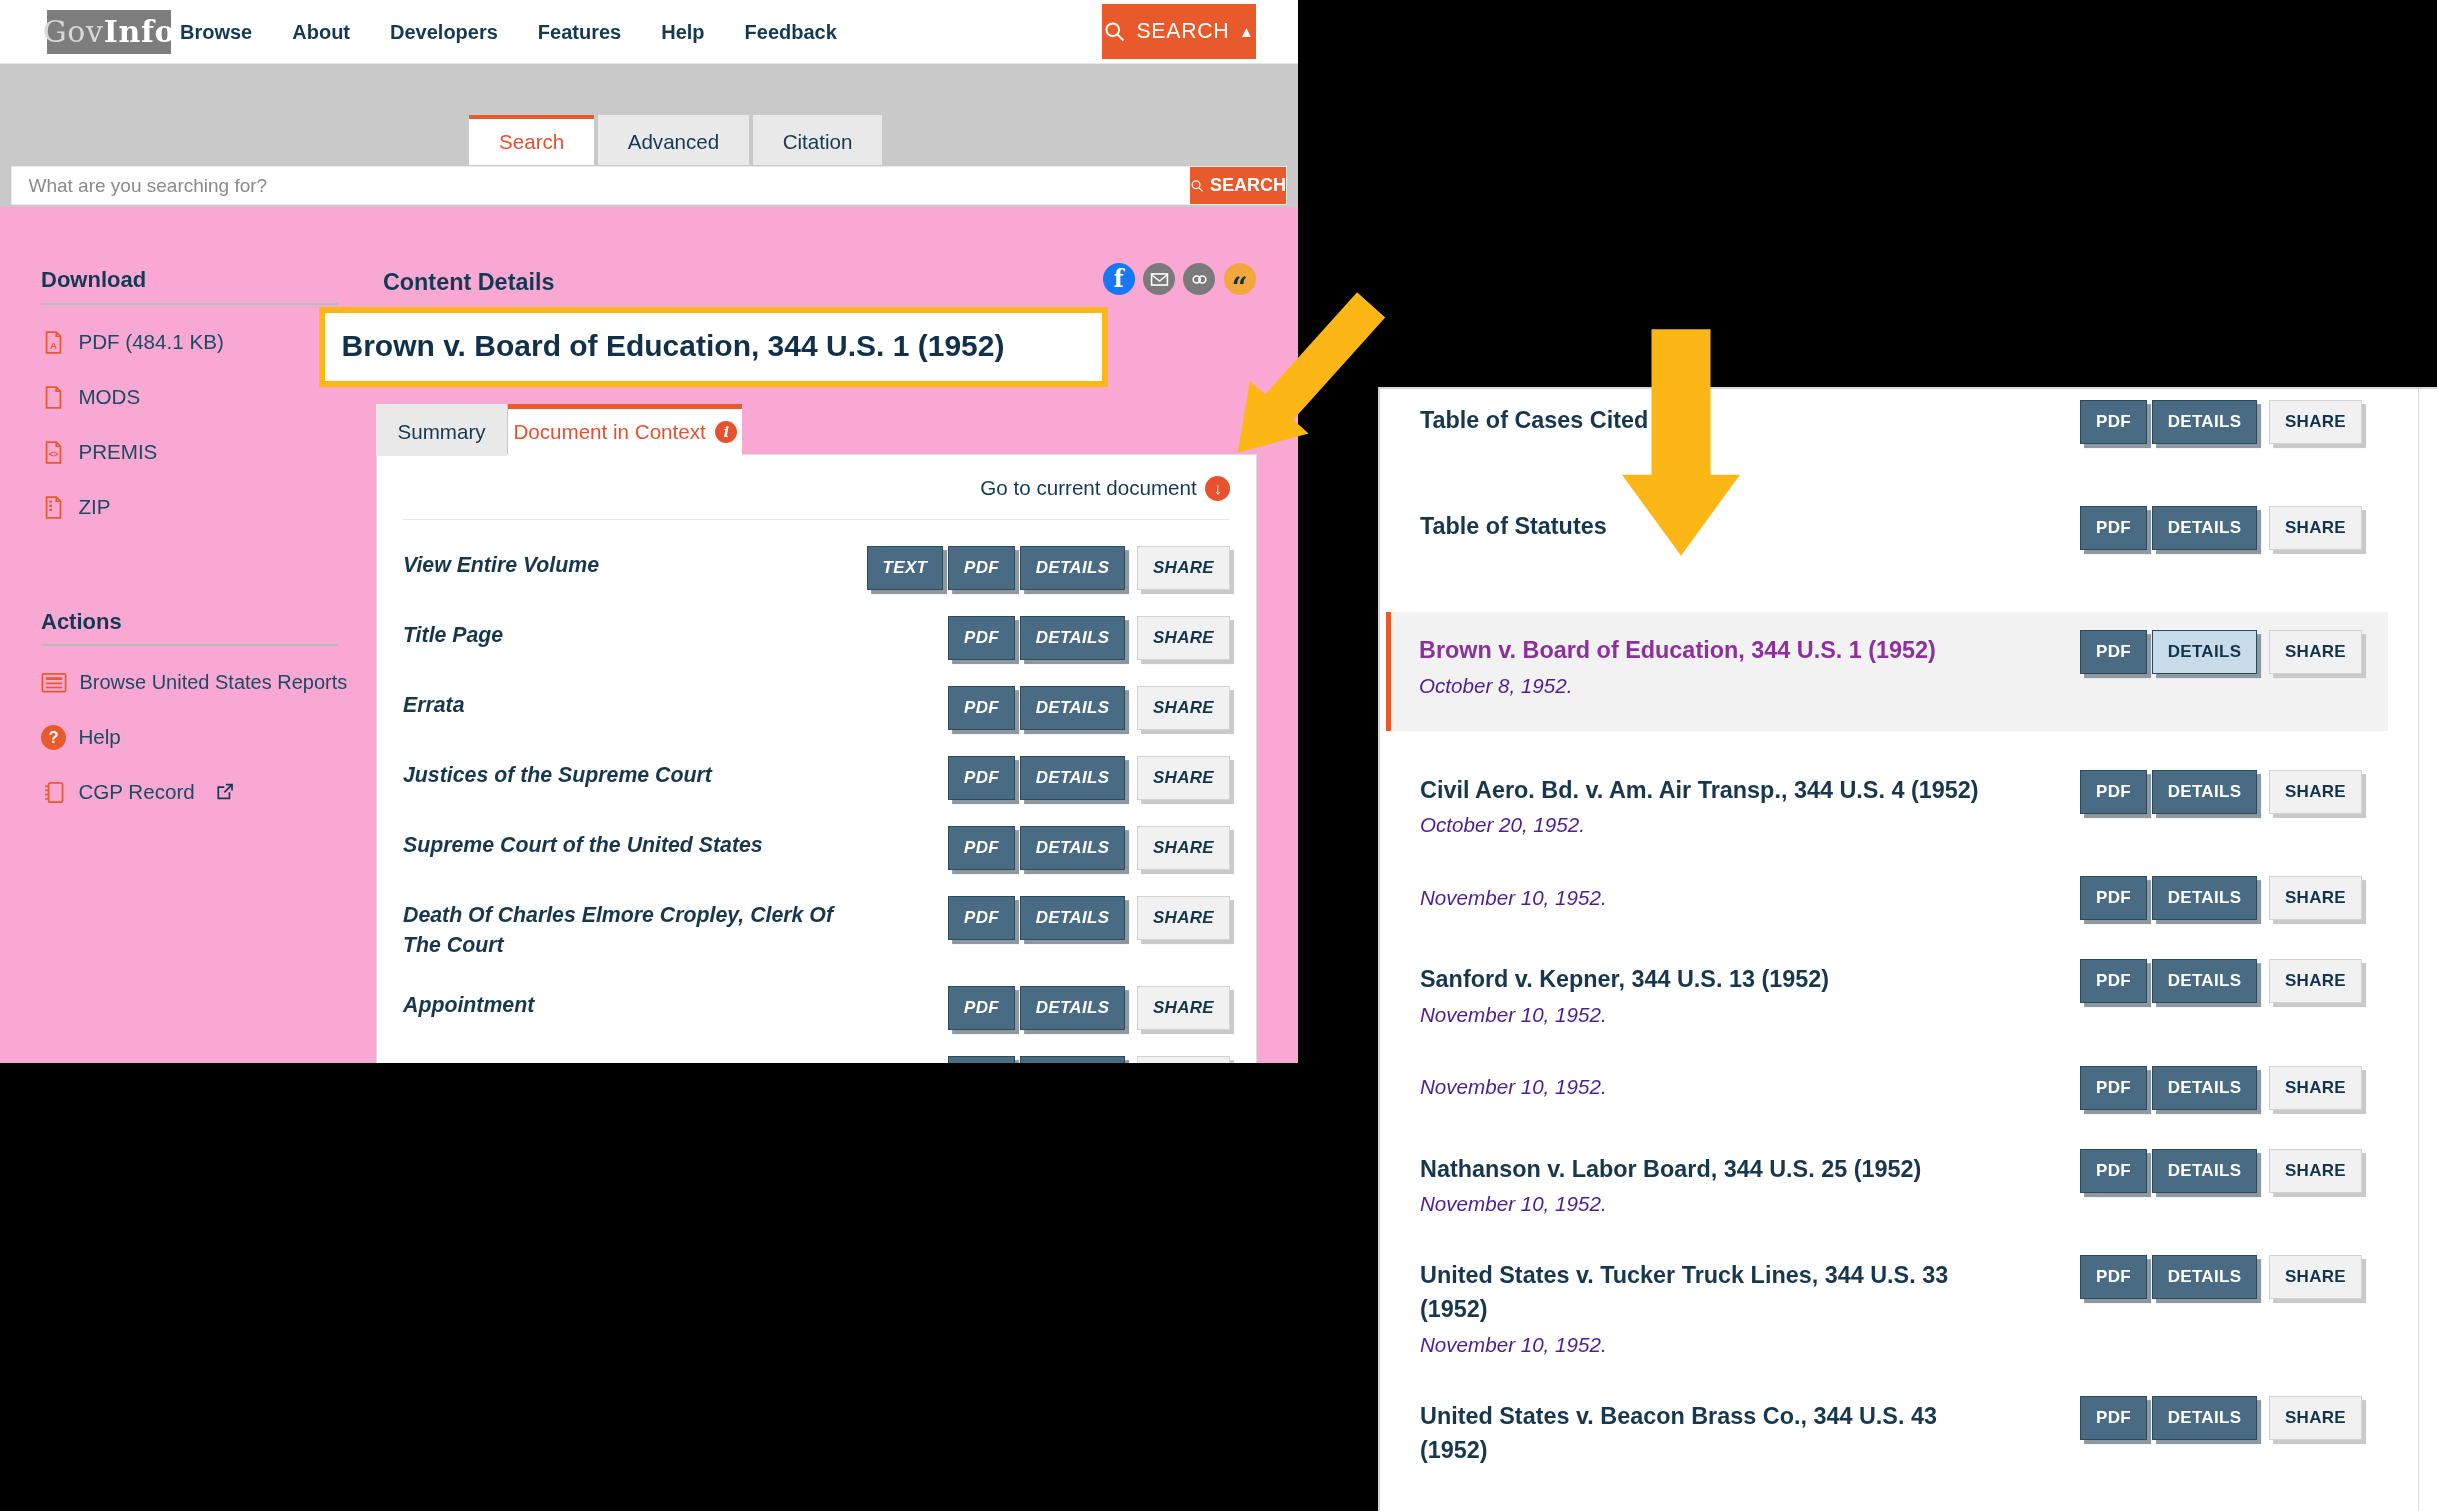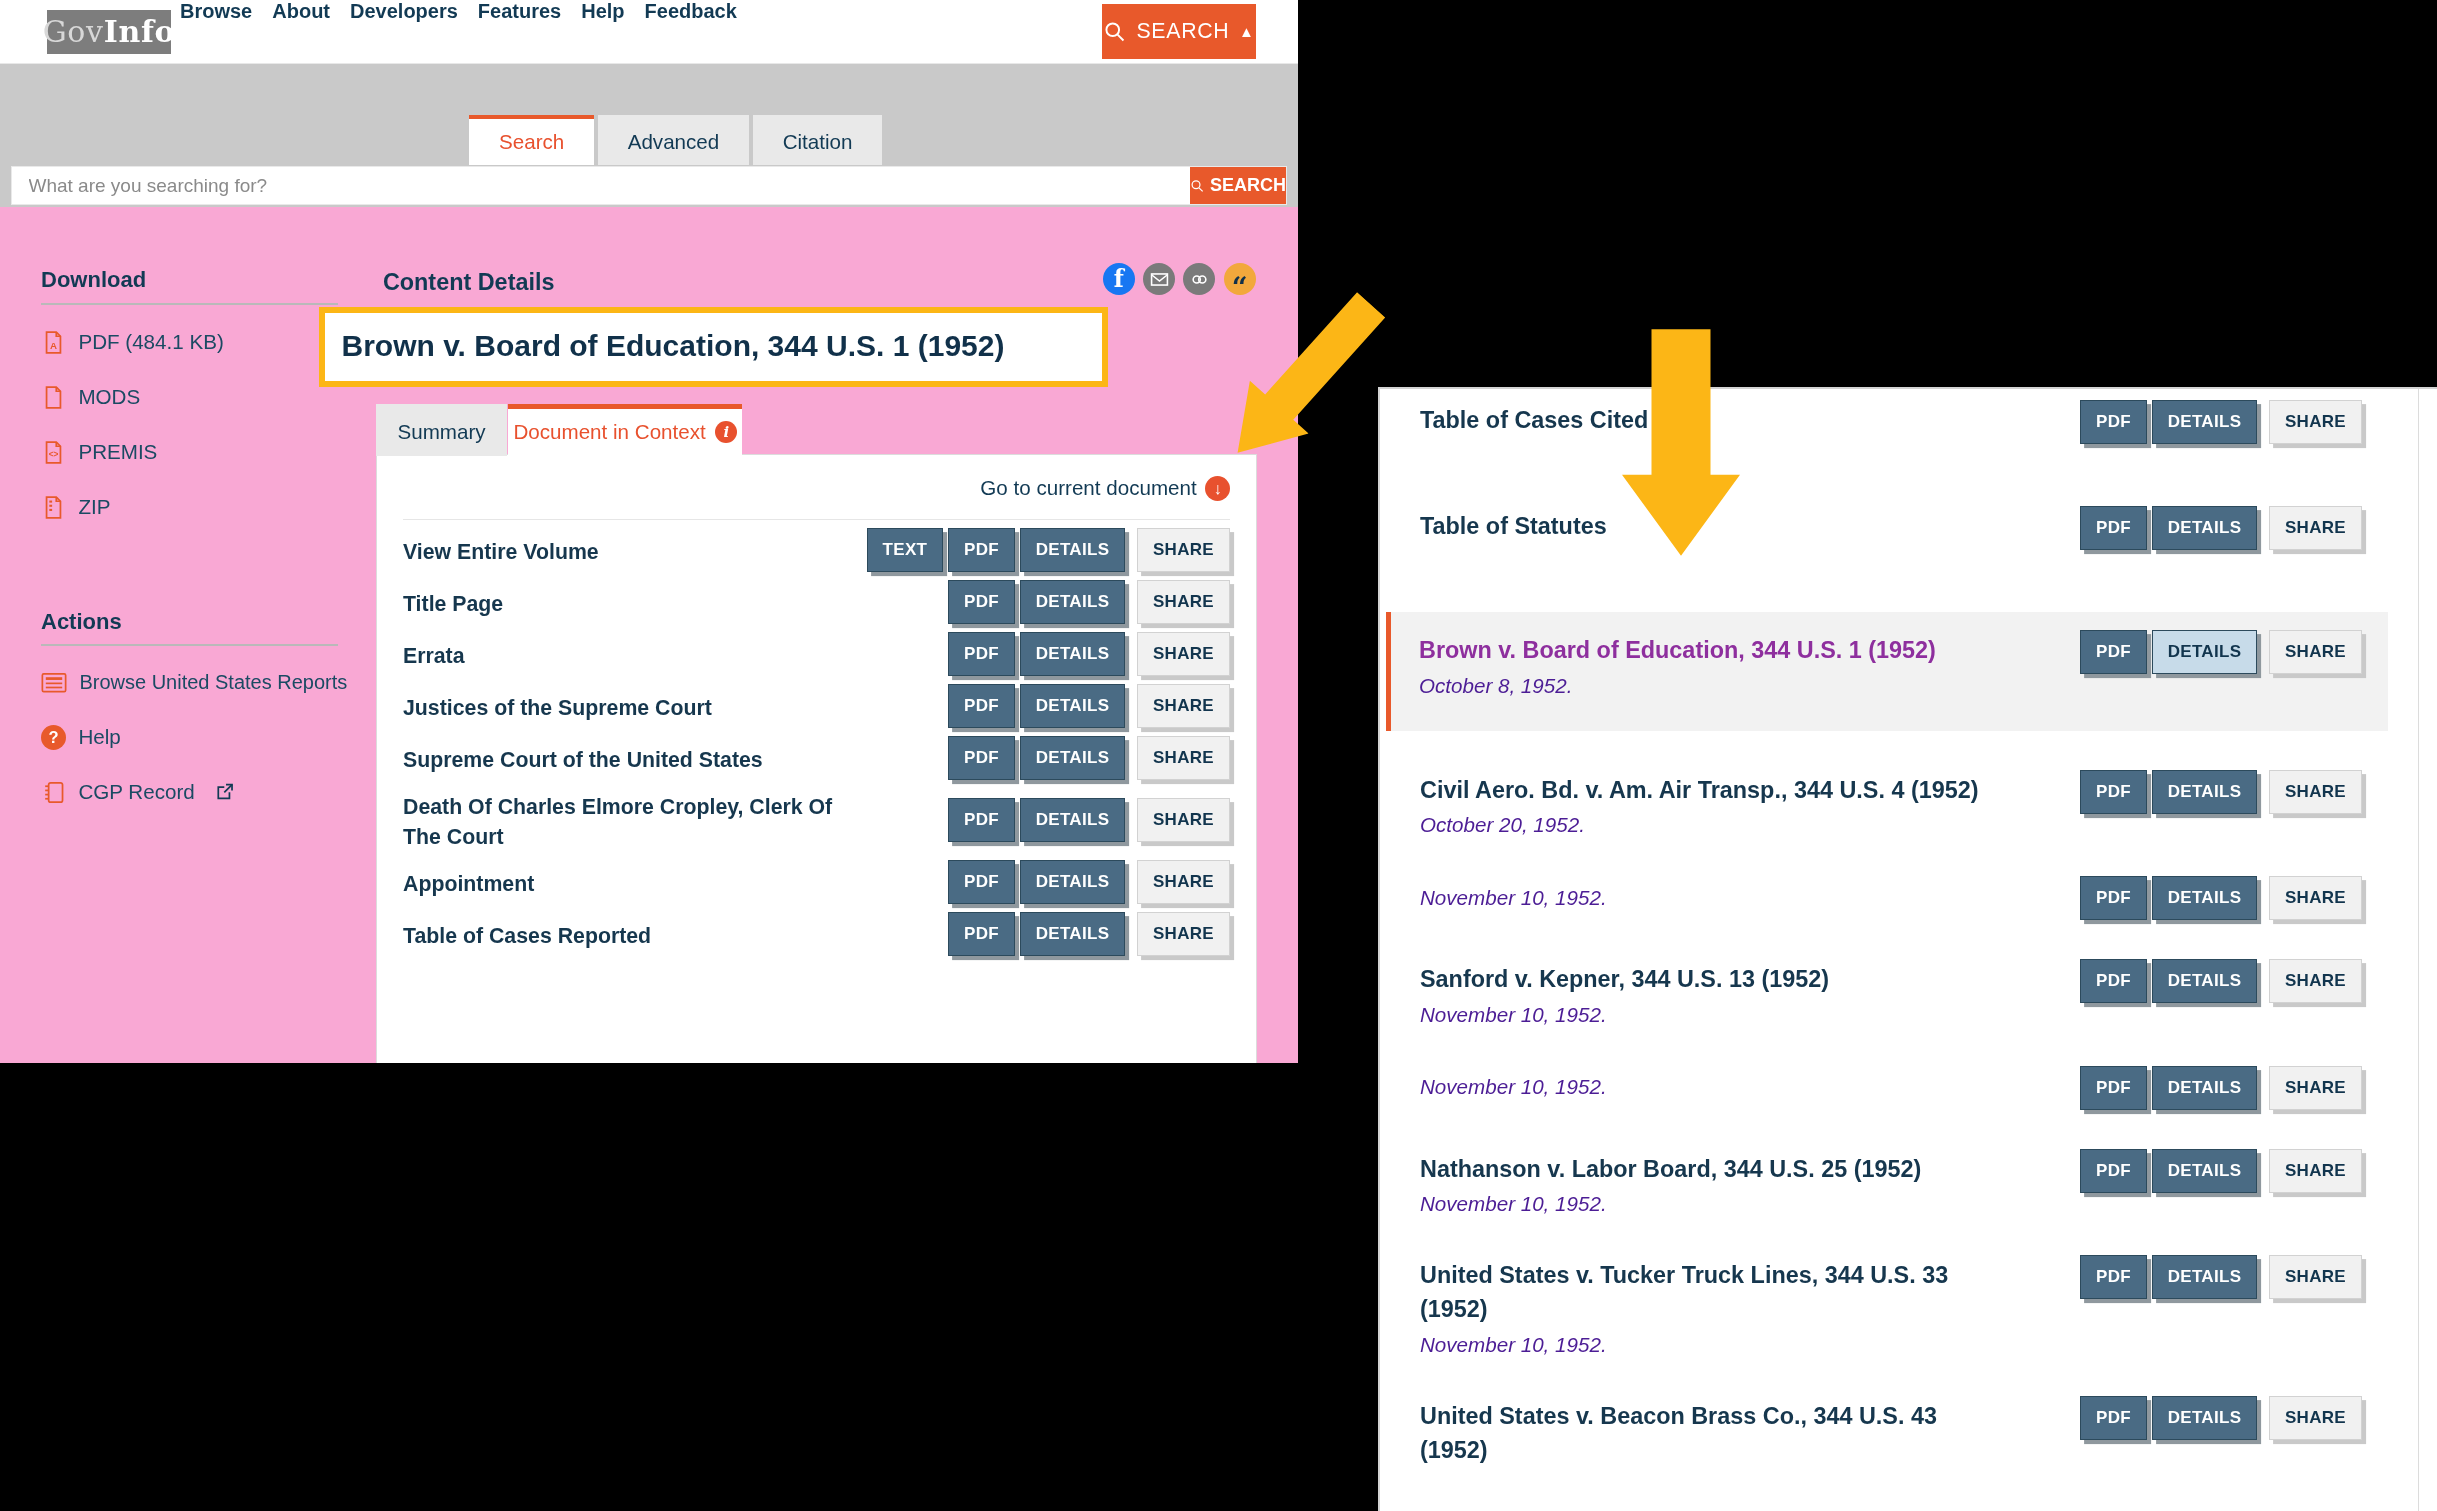--- a/index.html
+++ b/index.html
@@ -10,21 +10,21 @@
   .panel-left { position:absolute; left:0; top:0; width:1298px; height:1063px;
                 background:#f9a8d4; overflow:hidden; }
 
   .navbar { position:absolute; left:0; top:0; width:100%; height:64px; background:#fff;
             border-bottom:0.7px solid #e8e8e8; }
   .logo { position:absolute; left:47px; top:9.6px; width:124px; height:44px; background:#7d7d7d;
           display:flex; align-items:center; justify-content:center;
           font-family:"DejaVu Serif", serif; font-size:30px; letter-spacing:0.7px; }
   .logo .gov { color:#d8d8d8; font-weight:400; }
   .logo .info { color:#ffffff; font-weight:700; }
-  .nav-links { position:absolute; left:180px; top:0; height:64px; display:flex; gap:20px; }
+  .nav-links { position:absolute; left:180px; top:0; height:64px; display:flex; align-items:center; gap:40px; }
   .nav-link { font-size:20px; font-weight:700; color:#123a54; cursor:pointer; white-space:nowrap; }
   .nav-search-btn { position:absolute; left:1102px; top:4.1px; width:154px; height:55px; background:#e8592b;
                     color:#fff; display:flex; align-items:center; justify-content:center; gap:9.6px;
                     font-size:21.3px; letter-spacing:0.7px; cursor:pointer; }
   .nav-search-btn .caret { font-size:15px; }
 
   .banner { position:absolute; left:0; top:64px; width:100%; height:143px; background:#c9c9c9; }
   .tabs-row { position:absolute; left:469px; top:51px; display:flex; align-items:flex-end; }
   .s-tab { height:50px; display:flex; align-items:center; justify-content:center;
            font-size:20.6px; color:#123a54; background:#e9e9e9; cursor:pointer;
@@ -80,22 +80,22 @@
                  font-weight:700; font-family:"DejaVu Serif", serif; font-style:italic; }
 
   .content-box { border:1.4px solid #dcdcdc; border-bottom:none; margin-top:-1.4px;
                  padding:0 26px; min-height:619px; background:#fff; }
   .goto-row { display:flex; justify-content:flex-end; align-items:center; gap:8.3px;
               padding:20.6px 0 18px 0; font-size:20.6px; color:#123a54; cursor:pointer; }
   .goto-circle { width:25px; height:25px; border-radius:50%; background:#e8512e; color:#fff;
                  display:flex; align-items:center; justify-content:center; font-size:16.5px; }
   .divider { border-top:1.4px solid #e6e6e6; }
 
-  .vrow { display:flex; align-items:center; justify-content:space-between;
-          min-height:44px; margin-top:8px; }
+  .vrow { display:flex; align-items:flex-start; justify-content:space-between;
+          min-height:44px; margin-top:26px;font-style:italic; }
   .vrow .vtitle { font-size:21.3px; font-weight:700; color:#16374e; line-height:1.38;
                   max-width:509px; padding-top:5.5px; }
   .btns { display:flex; align-items:flex-start; }
 
   .btn { height:44px; display:flex; align-items:center; justify-content:center;
          padding:12px 15px; font-size:17px; font-weight:700; letter-spacing:0.3px;
          cursor:pointer; font-family:"Liberation Sans", sans-serif; }
   .btn.dark { background:#4a6b84; color:#fff; border:1.4px solid #2c4a5c;
               box-shadow:4.1px 4.1px 0 #8f989e; margin-right:4.8px; }
   .btn.lightblue { background:#c7dbe9; color:#12354e; border:1.4px solid #2c4a5c;

